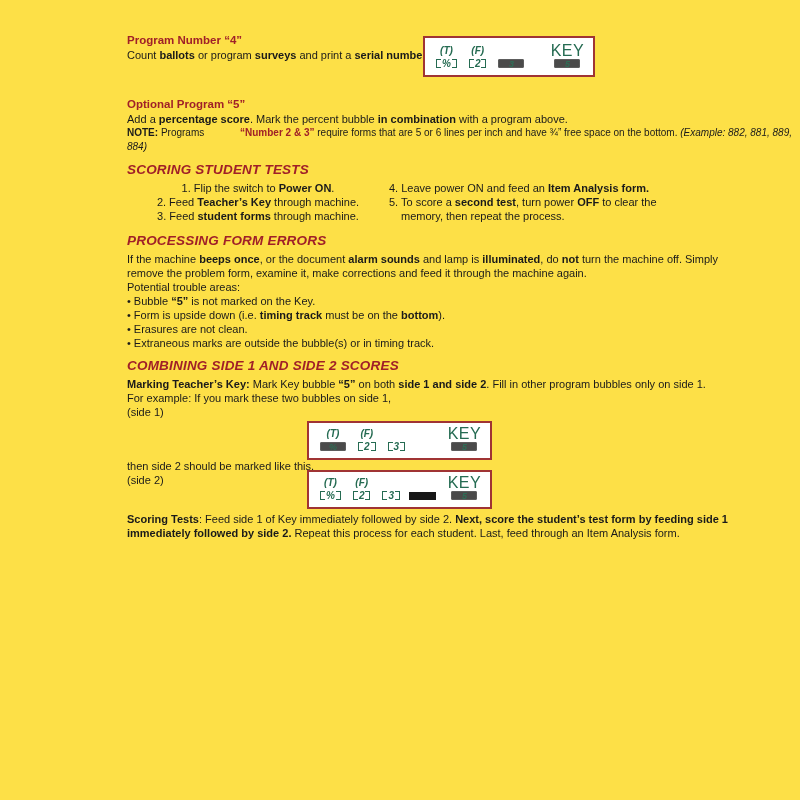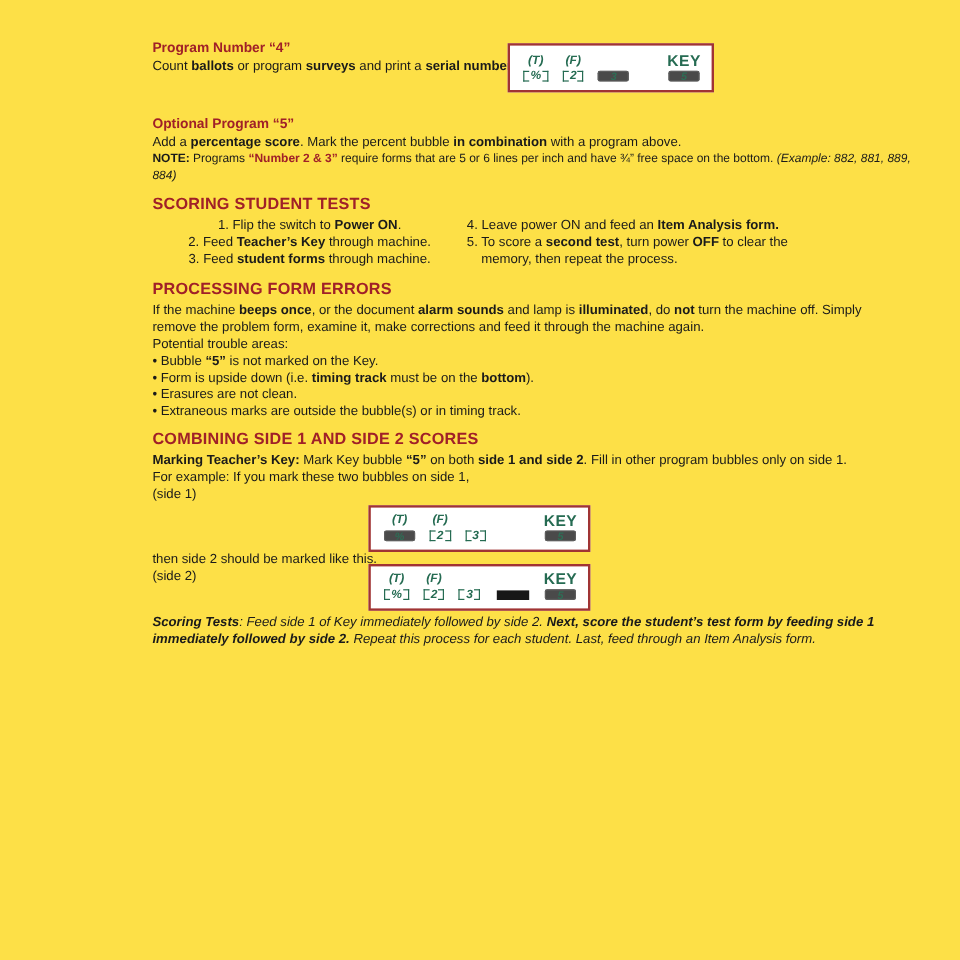--- a/index.html
+++ b/index.html
@@ -2,42 +2,42 @@
 <html><head>
 <meta charset="utf-8">
 <style>
   html,body{margin:0;padding:0;background:#ffffff;}
   #canvas{
     position:relative;width:800px;height:800px;background:#fde047;overflow:hidden;
     font-family:"Liberation Sans","DejaVu Sans",sans-serif;color:#1a1a1a;
   }
   .block{position:absolute;}
   .subhead{font-size:11.5px;font-weight:bold;color:#A02028;line-height:14px;margin-bottom:1px;white-space:nowrap;}
-  .sechead{font-size:13.5px;font-weight:bold;color:#A02028;line-height:17px;margin-bottom:3px;letter-spacing:.2px;white-space:nowrap;}
+  .sechead{font-size:13.5px;font-weight:bold;color:#A02028;line-height:17px;margin-bottom:3px;letter-spacing:.2px;white-space:nowrap;font-style:italic;}
   .line{font-size:11px;line-height:14px;white-space:nowrap;}
   .line.note{font-size:10px;}
   .seg-b{font-weight:bold;}
   .seg-i{font-style:italic;}
   .seg-bi{font-weight:normal;font-style:italic;}
-  .seg-rb{font-weight:bold;color:#A02028;}
+  .seg-rb{font-weight:bold;color:#A02028;margin-left:33px;}
   .cols{display:flex;}
   .col-left{width:262px;text-align:center;}
   .bullet{margin-right:3px;}
   .indent{padding-left:12px;}
 
   
   .diagram{
     position:absolute;box-sizing:border-box;border:2px solid #A03434;background:#fff;
     display:flex;align-items:flex-end;padding:3px 9px 6px 11px;
   }
   .cell{display:flex;flex-direction:column;align-items:center;}
   .cell + .cell{margin-left:12px;}
   .cell.push{margin-left:auto;}
   .lbl{font-size:10px;line-height:12px;color:#256B52;font-style:italic;font-weight:bold;}
-  .lbl.key{font-style:normal;font-weight:bold;font-size:13px;letter-spacing:.4px;}
+  .lbl.key{font-style:normal;font-weight:normal;font-size:16px;letter-spacing:.4px;}
   .bubble-row{display:flex;align-items:center;height:11px;margin-top:1px;}
   .br-l{display:inline-block;width:4px;height:7px;border:1.5px solid #256B52;border-right:none;}
   .br-r{display:inline-block;width:4px;height:7px;border:1.5px solid #256B52;border-left:none;}
   .digit{font-size:10px;line-height:10px;font-weight:bold;font-style:italic;color:#256B52;margin:0 1px;}
   .filled{position:relative;width:26px;height:9px;background:#4a4a4a;border-radius:2px;
           display:flex;align-items:center;justify-content:center;box-shadow:inset 0 0 0 1px #5d5d5d;}
   .filled .digit{font-size:9px;color:#2e6e56;}
   .bar{width:27px;height:8px;background:#171717;}
 </style>
 </head>
@@ -196,18 +196,18 @@
       <div class="cell">
         <div class="lbl key">KEY</div>
         <div class="bubble-row">
           <div class="filled">
             <span class="digit">5</span>
           </div>
         </div>
       </div>
     </div>
 
-  <div class="block" style="left:127px;top:512px;font-style:italic;">
+  <div class="block" style="left:127px;top:512px;">
     <div class="line"><span class="seg-b">Scoring Tests</span><span>: Feed side 1 of Key immediately followed by side 2. </span><span class="seg-b">Next, score the student’s test form by feeding side 1</span></div>
     <div class="line"><span class="seg-b">immediately followed by side 2.</span><span> Repeat this process for each student. Last, feed through an Item Analysis form.</span></div>
   </div>
 
 </div>
 
 </body></html>

